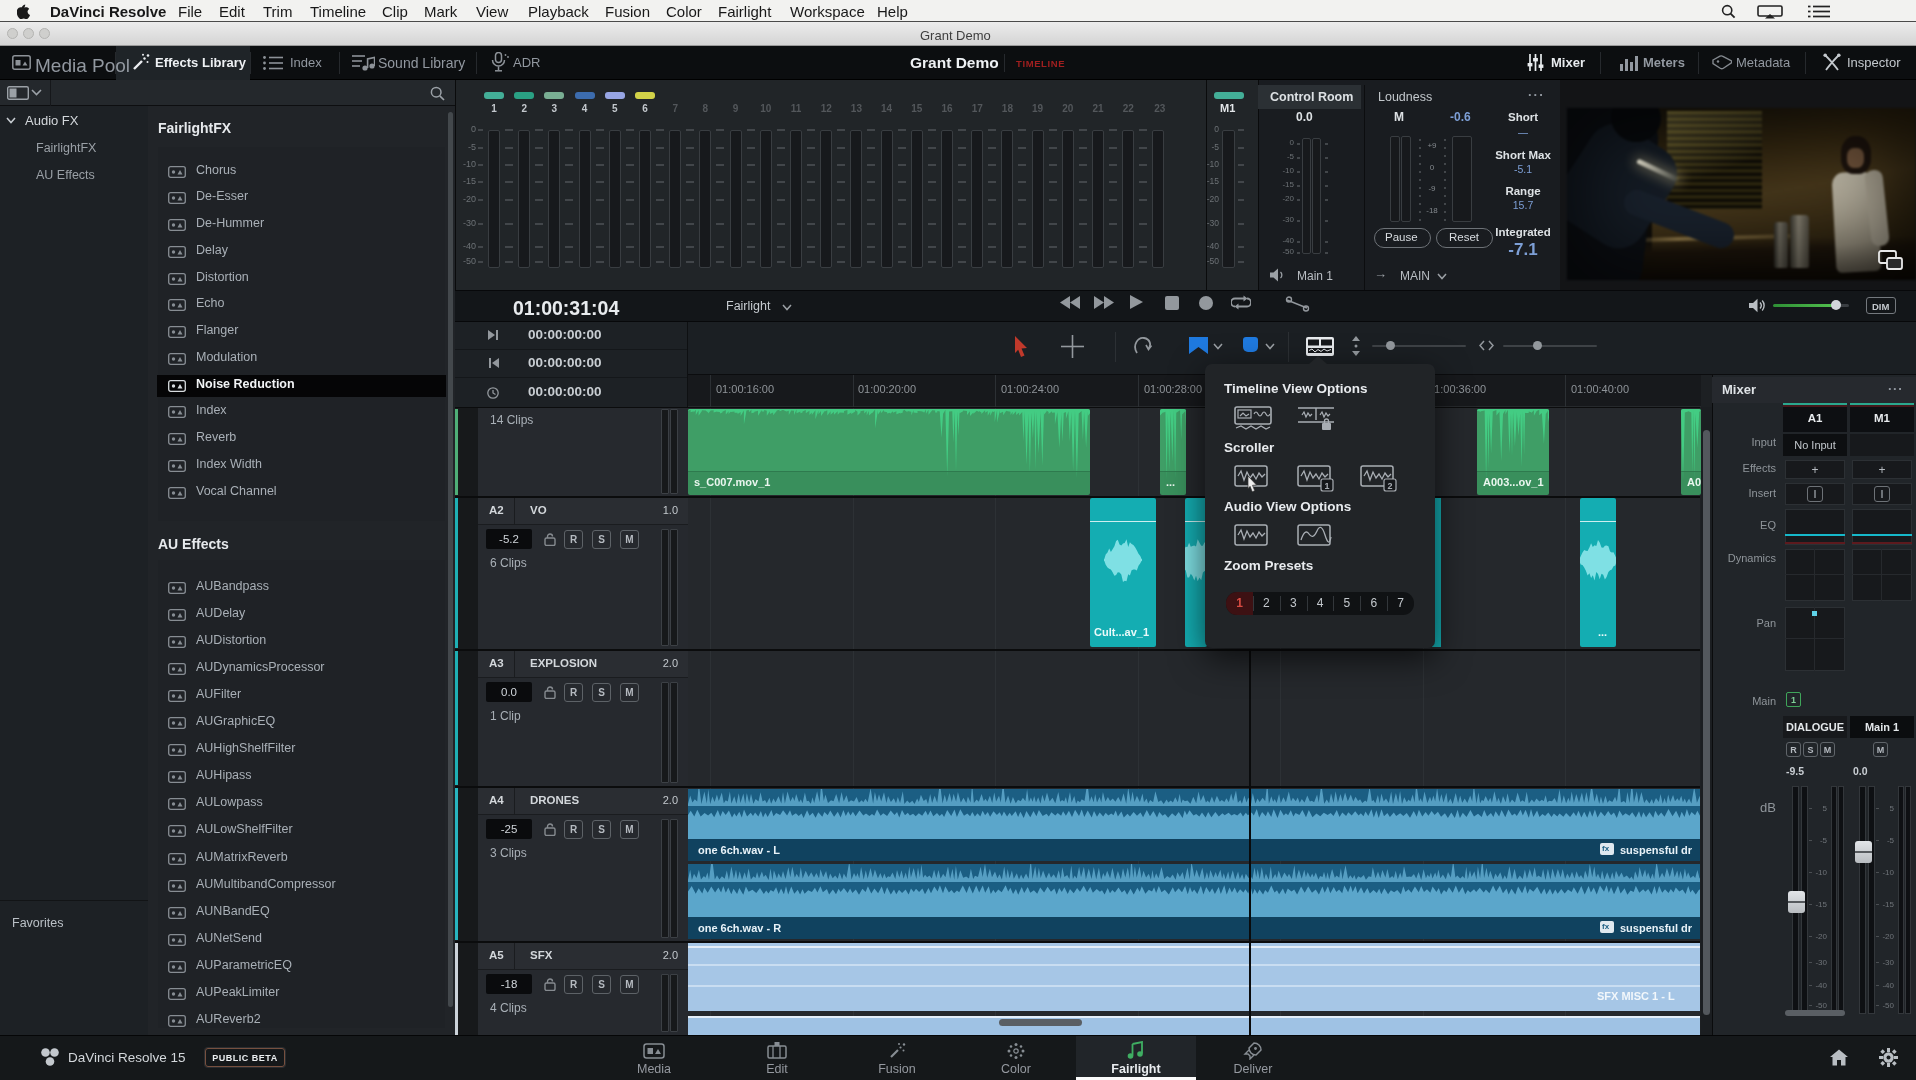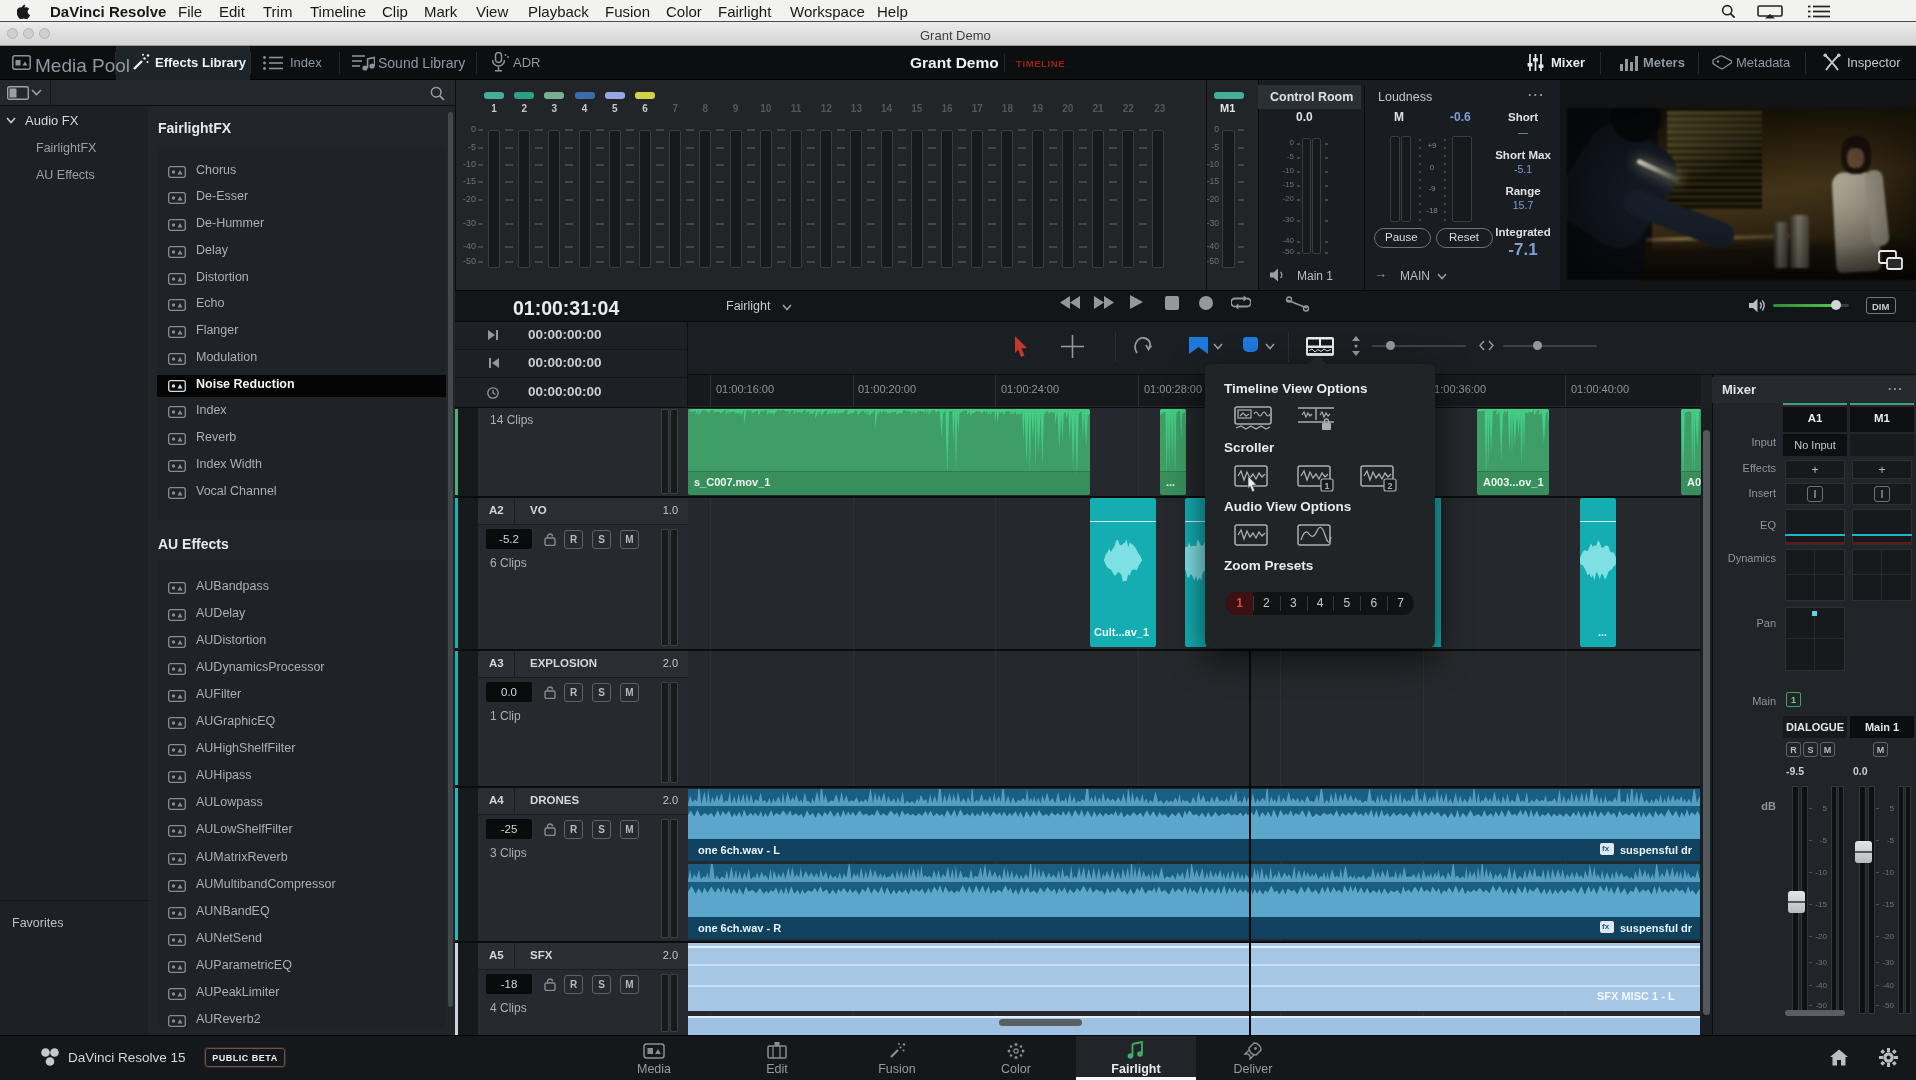--- a/index.html
+++ b/index.html
@@ -1056,21 +1056,21 @@
 <div class="ab" style="left:1712px;top:377px;width:204px;height:26px;background:#26292e;"></div>
 <div class="tx" style="left:1722px;top:382px;font-size:13px;color:#dfe3e6;font-weight:700;">Mixer</div>
 <div class="tx" style="left:1888px;top:378px;font-size:13px;color:#9298a0;font-weight:700;letter-spacing:1.5px;">...</div>
 <div class="tx" style="left:1712px;top:436px;font-size:11px;color:#8f959a;font-weight:400;width:64px;text-align:right;">Input</div>
 <div class="tx" style="left:1712px;top:462px;font-size:11px;color:#8f959a;font-weight:400;width:64px;text-align:right;">Effects</div>
 <div class="tx" style="left:1712px;top:487px;font-size:11px;color:#8f959a;font-weight:400;width:64px;text-align:right;">Insert</div>
 <div class="tx" style="left:1712px;top:519px;font-size:11px;color:#8f959a;font-weight:400;width:64px;text-align:right;">EQ</div>
 <div class="tx" style="left:1712px;top:552px;font-size:11px;color:#8f959a;font-weight:400;width:64px;text-align:right;">Dynamics</div>
 <div class="tx" style="left:1712px;top:617px;font-size:11px;color:#8f959a;font-weight:400;width:64px;text-align:right;">Pan</div>
 <div class="tx" style="left:1712px;top:695px;font-size:11px;color:#8f959a;font-weight:400;width:64px;text-align:right;">Main</div>
-<div class="tx" style="left:1712px;top:800px;font-size:11px;color:#8f959a;font-weight:700;width:64px;text-align:right;">dB</div>
+<div class="tx" style="left:1712px;top:800px;font-size:13px;color:#8f959a;font-weight:400;width:64px;text-align:right;">dB</div>
 <div class="ab" style="left:1783px;top:403px;width:64px;height:2px;background:#2ba88e;"></div>
 <div class="ab" style="left:1783px;top:405px;width:64px;height:2px;background:#46191c;"></div>
 <div class="ab" style="left:1783px;top:407px;width:64px;height:25px;background:#0d0f12;"></div>
 <div class="tx" style="left:1783px;top:412px;font-size:11.5px;color:#e8ebee;font-weight:700;width:64px;text-align:center;">A1</div>
 <div class="ab" style="left:1783px;top:434px;width:64px;height:22px;background:#0d0f11;"></div>
 <div class="tx" style="left:1783px;top:439px;font-size:11px;color:#c3c8cd;font-weight:400;width:64px;text-align:center;">No Input</div>
 <div class="ab" style="left:1785px;top:460px;width:60px;height:19px;background:#17191c;border:1px solid #2c3034;"></div>
 <div class="tx" style="left:1785px;top:463px;font-size:12px;color:#b5bac0;font-weight:400;width:60px;text-align:center;">+</div>
 <div class="ab" style="left:1785px;top:483px;width:60px;height:22px;background:#17191c;border:1px solid #2c3034;"></div>
 <div class="ab" style="left:1807px;top:486px;width:16px;height:16px;border:1.5px solid #6d7277;border-radius:3px;"></div>

